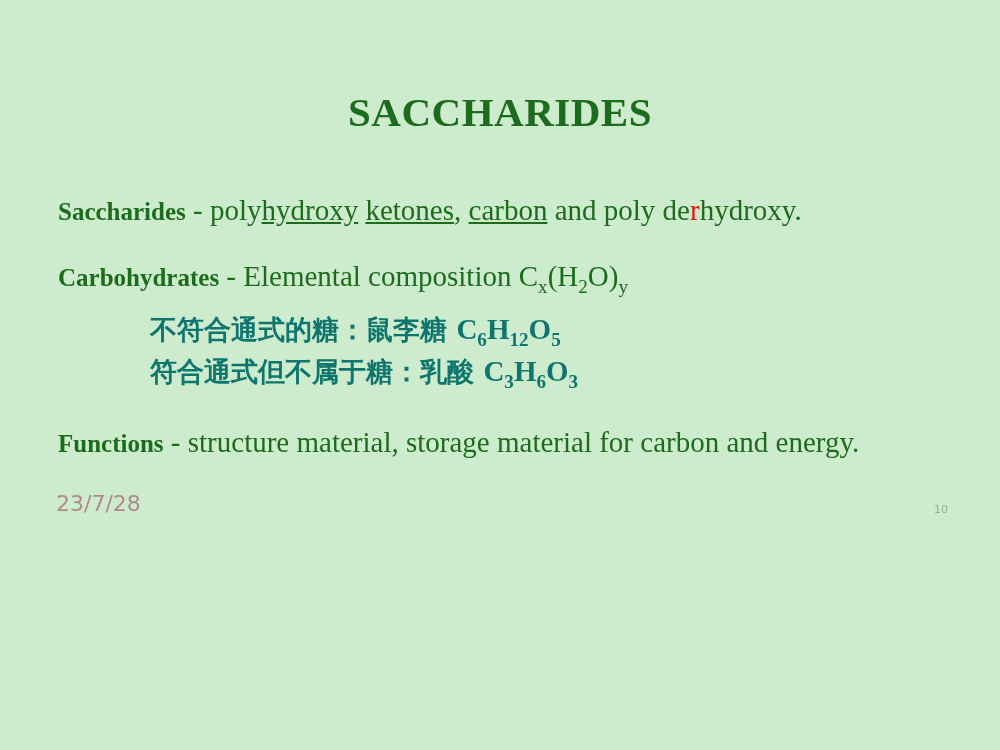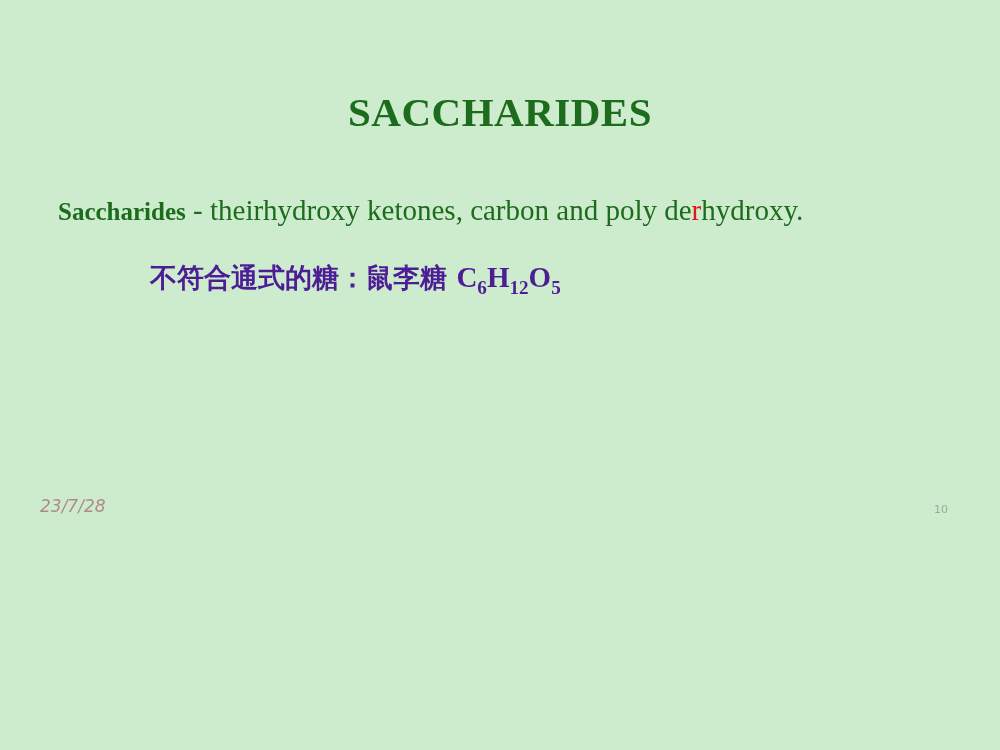--- a/index.html
+++ b/index.html
@@ -44,88 +44,97 @@
     line-height: 1.38;
     margin-bottom: 18px;
   }
   .lead {
     font-weight: bold;
     font-size: 25px;
     color: #1d6b1d;
     font-family: "Liberation Serif", serif;
   }
   .u {
+    text-decoration: underline;
   }
   .red {
     color: #e8150f;
   }
   .sub {
     font-size: 0.66em;
     vertical-align: sub;
     line-height: 0;
   }
   .para.p1 {
     margin-bottom: 26px;
   }
   .para.p2 {
     margin-bottom: 12px;
   }
   .cn-block {
     margin: 0 0 16px 92px;
-    color: #4c1d95;
+    color: #0f766e;
     font-weight: bold;
     font-size: 27px;
     line-height: 1.45;
     font-family: "DejaVu Sans", "Liberation Sans", sans-serif;
   }
   .cn-line .formula {
     font-family: "Liberation Serif", serif;
     font-weight: bold;
     font-size: 29px;
   }
   .para.p3 {
     margin-top: 30px;
   }
   .footer-date {
     position: absolute;
-    left: 40px;
+    left: 56px;
     bottom: 48px;
     font-family: "DejaVu Sans", "Liberation Sans", sans-serif;
-    font-size: 17px;
+    font-size: 22px;
     color: #b08a8a;
-    font-style: italic;
   }
   .footer-page {
     position: absolute;
     right: 52px;
     bottom: 48px;
     font-family: "DejaVu Sans", "Liberation Sans", sans-serif;
     font-size: 11px;
     color: #9aa89a;
   }
 </style>
 </head>
 <body>
 
 <div class="slide">
 
   <div class="title">SACCHARIDES</div>
 
   <div class="body-block">
 
     <div class="para p1">
-      <span class="lead">Saccharides</span><span> - </span><span>their</span><span class="u">hydroxy</span><span> </span><span class="u">ketones</span><span>, </span><span class="u">carbon</span><span> and poly de</span><span class="red">r</span><span>hydroxy.</span>
+      <span class="lead">Saccharides</span><span> - </span><span>poly</span><span class="u">hydroxy</span><span> </span><span class="u">ketones</span><span>, </span><span class="u">carbon</span><span> and poly de</span><span class="red">r</span><span>hydroxy.</span>
     </div>
 
+    <div class="para p2">
+      <span class="lead">Carbohydrates</span><span> - </span><span>Elemental composition C</span><span class="sub">x</span><span>(H</span><span class="sub">2</span><span>O)</span><span class="sub">y</span>
+    </div>
 
     <div class="cn-block">
       <div class="cn-line">
         <span>不符合通式的糖：鼠李糖 </span><span class="formula"><span>C</span><span class="sub">6</span><span>H</span><span class="sub">12</span><span>O</span><span class="sub">5</span></span>
       </div>
+      <div class="cn-line">
+        <span>符合通式但不属于糖：乳酸 </span><span class="formula"><span>C</span><span class="sub">3</span><span>H</span><span class="sub">6</span><span>O</span><span class="sub">3</span></span>
+      </div>
     </div>
 
+    <div class="para p3">
+      <span class="lead">Functions</span><span> - </span><span>structure material, storage material for carbon and energy.</span>
+    </div>
 
   </div>
 
   <div class="footer-date">23/7/28</div>
   <div class="footer-page">10</div>
 
 </div>
 
 </body></html>

